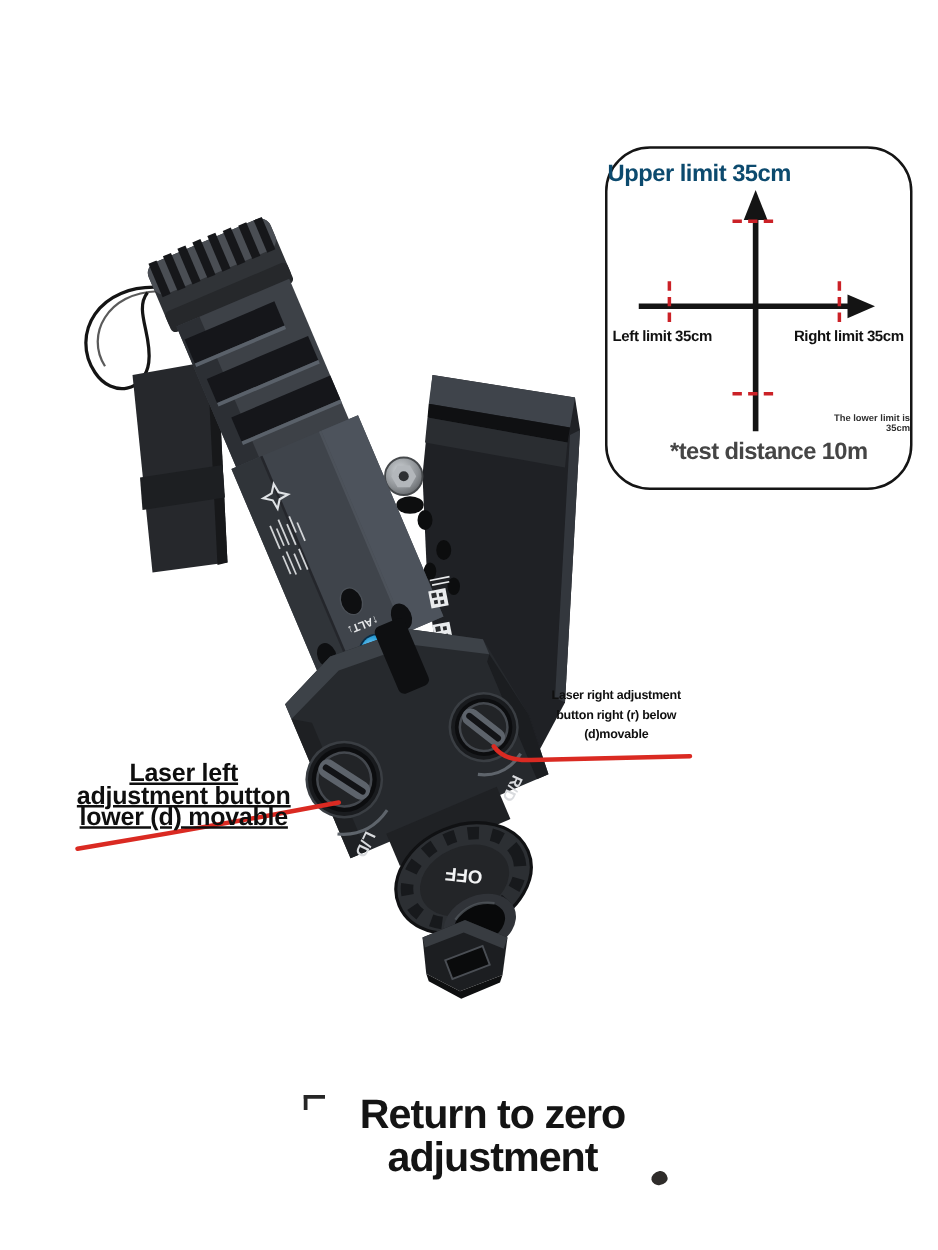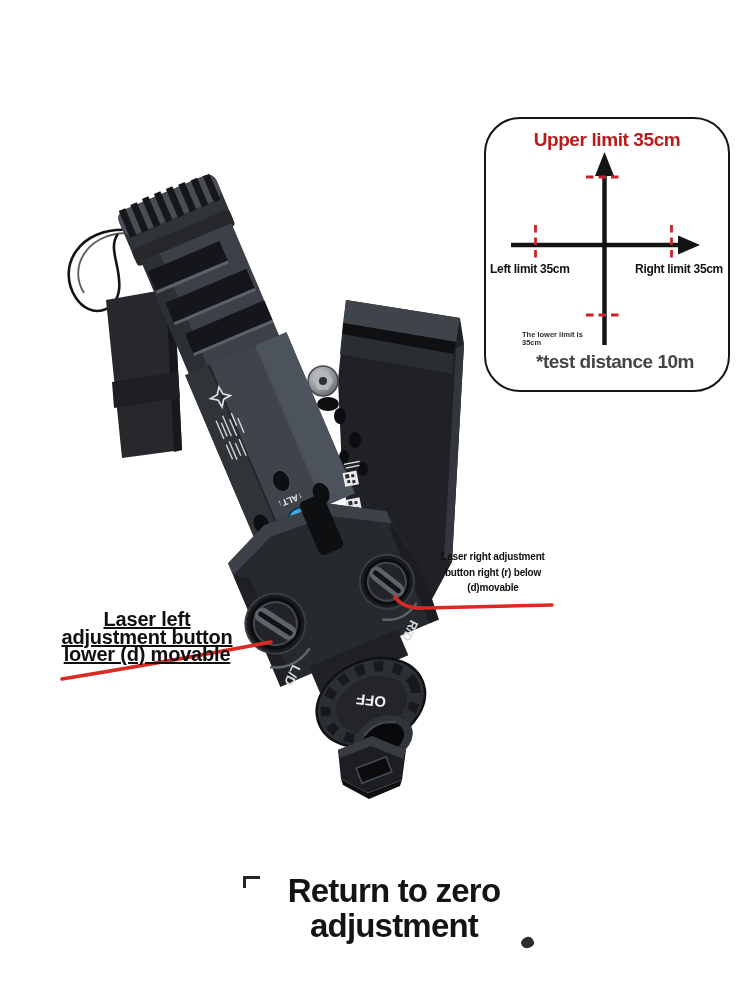--- a/index.html
+++ b/index.html
@@ -7,29 +7,29 @@
     position:relative;width:750px;height:1000px;background:#ffffff;overflow:hidden;
     font-family:"Liberation Sans",sans-serif;
   }
   .device-svg{position:absolute;left:0;top:0;width:750px;height:1000px;}
   
   .limits-panel{
     position:absolute;left:484px;top:117px;width:246px;height:275px;
     border:2.5px solid #151515;border-radius:36px;background:#ffffff;box-sizing:border-box;
   }
   .panel-title{
-    position:absolute;left:0;right:0;top:10px;text-align:center;
-    font-size:19px;font-weight:700;color:#b91c1c;letter-spacing:-0.4px;
+    position:absolute;left:0;right:0;top:10px;text-align:left;
+    font-size:19px;font-weight:700;color:#0c4a6e;letter-spacing:-0.4px;
   }
   .panel-axes{position:absolute;left:0;top:0;width:241px;height:270px;}
   .limit-label{position:absolute;font-size:12px;font-weight:700;color:#111;letter-spacing:-0.3px;white-space:nowrap;}
   .limit-label.left{left:4px;top:143px;}
   .limit-label.right{right:5px;top:143px;margin-left:18px;}
   .lower-limit{
-    position:absolute;left:0;right:0;top:212px;text-align:left;
+    position:absolute;left:0;right:0;top:212px;text-align:right;
     font-size:7.5px;line-height:8px;font-weight:700;color:#2f2f2f;padding-left:36px;
   }
   .panel-footnote{
     position:absolute;left:16px;right:0;top:232px;text-align:center;
     font-size:19px;font-weight:700;color:#454545;letter-spacing:-0.5px;
   }
   
   .annotation{position:absolute;text-align:center;font-weight:700;color:#0f0f0f;}
   .annotation span{display:block;}
   .annotation.right-note{left:406px;top:549px;width:174px;font-size:10px;line-height:15.5px;letter-spacing:-0.2px;}

